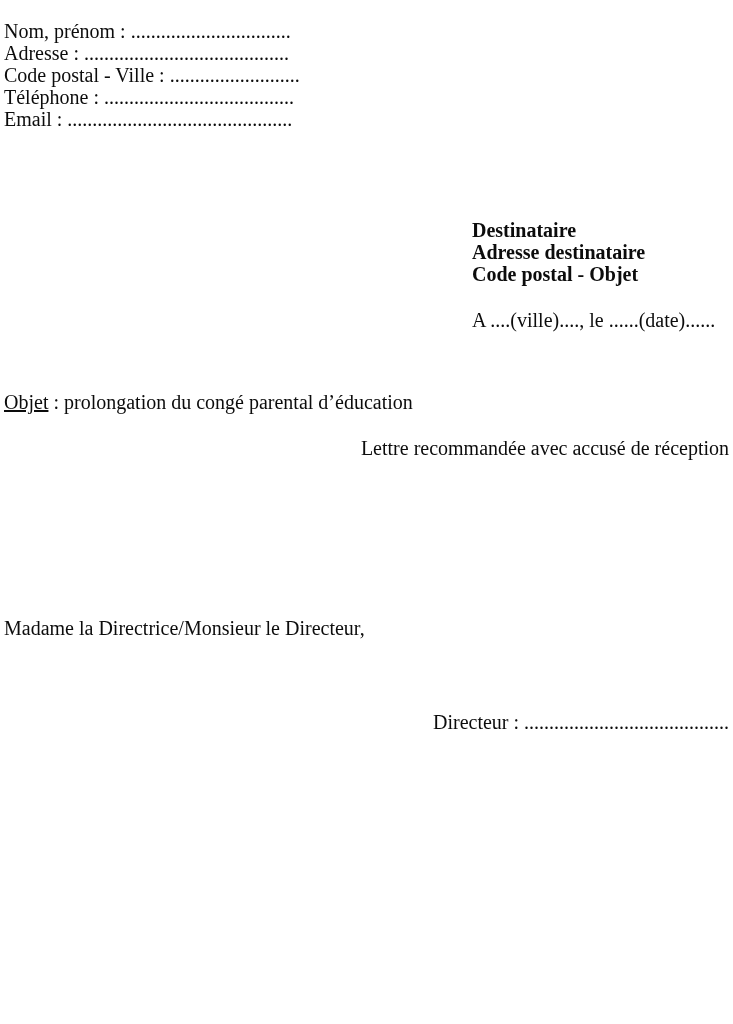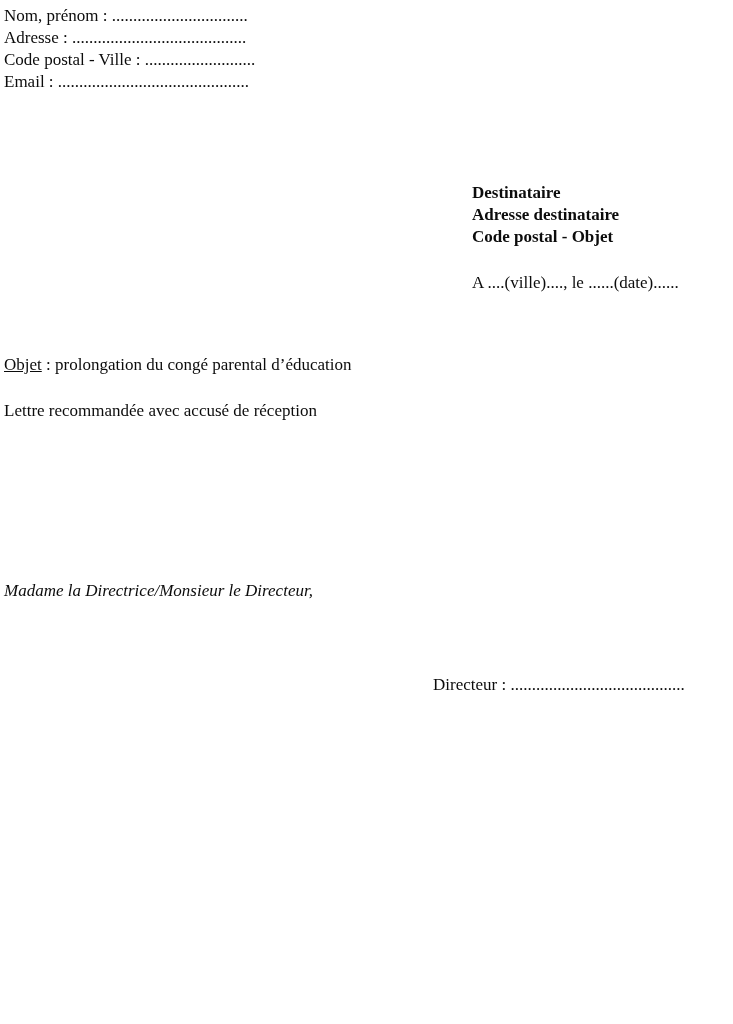--- a/index.html
+++ b/index.html
@@ -9,25 +9,25 @@
     background: #ffffff;
   }
   .page {
     position: relative;
     width: 733px;
     height: 1024px;
     margin: 0 auto;
     background: #ffffff;
     color: #0c0c0c;
     font-family: "Liberation Serif", "DejaVu Serif", serif;
-    font-size: 17px;
+    font-size: 20px;
     line-height: 22px;
     overflow: hidden;
     box-sizing: border-box;
-    padding: 5px 4px 0 4px;
+    padding: 20px 4px 0 4px;
   }
   .block p {
     margin: 0;
     padding: 0;
   }
   .sender-block {
     white-space: nowrap;
   }
   .recipient-block {
     margin-top: 89px;
@@ -40,24 +40,24 @@
     white-space: nowrap;
   }
   .subject-line {
     margin-top: 60px;
   }
   .subject-label {
     text-decoration: underline;
   }
   .mail-type-line {
     margin-top: 24px;
+    text-align: right;
   }
   .salutation-line {
     margin-top: 158px;
-    font-style: italic;
   }
   .body-paragraph {
     line-height: 23px;
     text-align: left;
   }
   .para-1 { margin-top: 39px; }
   .para-2 { margin-top: 26px; }
   .para-3 { margin-top: 19px; }
   .signature-line {
     margin: 72px 0 0 429px;
@@ -66,20 +66,21 @@
 </style>
 </head>
 <body>
 
 <div class="page">
 
   <div class="block sender-block">
     <p>Nom, prénom : ................................</p>
     <p>Adresse : .........................................</p>
     <p>Code postal - Ville : ..........................</p>
+    <p>Téléphone : ......................................</p>
     <p>Email : .............................................</p>
   </div>
 
   <div class="block recipient-block">
     <p>Destinataire</p>
     <p>Adresse destinataire</p>
     <p>Code postal - Objet</p>
   </div>
 
   <p class="date-line">A ....(ville)...., le ......(date)......</p>

